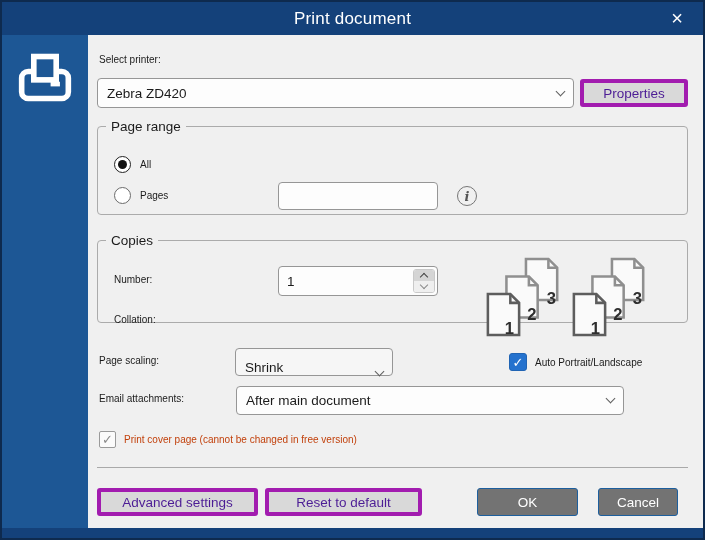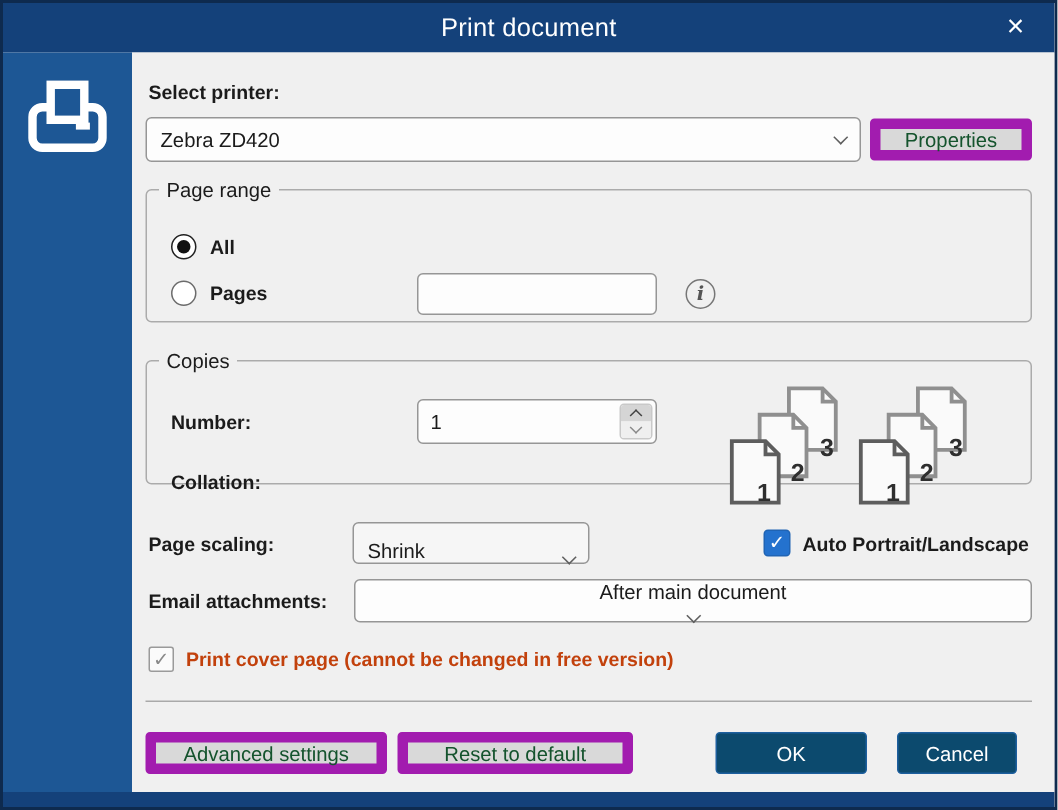--- a/index.html
+++ b/index.html
@@ -14,21 +14,21 @@
   .titlebar{height:33px;background:#14417A;display:flex;align-items:center;justify-content:center;position:relative;}
   .titlebar .title{color:#ffffff;font-size:17px;letter-spacing:.2px;}
   .close-btn{position:absolute;right:12px;top:0;height:33px;width:28px;display:flex;align-items:center;justify-content:center;color:#fff;font-size:20px;font-weight:300;}
   
   .body-row{display:flex;height:493px;}
   .sidebar{width:86px;background:#1D5795;position:relative;flex:none;}
   .printer-icon{position:absolute;left:15px;top:16px;}
   .main{position:relative;flex:1;background:#f0f0f0;}
   .bottom-strip{height:10px;background:#14417A;}
   
-  .lbl{font-size:13px;white-space:nowrap;font-weight:bold;}
+  .lbl{font-size:10px;white-space:nowrap;}
   .abs{position:absolute;}
   
   .select{display:flex;align-items:center;justify-content:space-between;
     background:#fdfdfd;border:1px solid #969696;border-radius:4px;
     padding:0 9px;font-size:13.5px;}
   .select--gray{background:#f6f6f6;}
   .chev{width:7px;height:7px;border-right:1.6px solid #5f5f5f;border-bottom:1.6px solid #5f5f5f;transform:rotate(45deg);margin-top:-4px;flex:none;}
   
   .tinput{background:#fdfdfd;border:1px solid #969696;border-radius:4px;font-size:13.5px;
     padding:0 8px;font-family:inherit;color:#1b1b1b;outline:none;width:100%;height:100%;}
@@ -51,22 +51,22 @@
   .info{width:20px;height:20px;border-radius:50%;border:1.6px solid #767676;display:flex;align-items:center;justify-content:center;
     font-family:"DejaVu Serif",serif;font-style:italic;font-weight:bold;font-size:13px;color:#555;}
   
   .cb{width:18px;height:18px;border-radius:3px;background:#2472CE;border:1px solid #2064b4;color:#fff;
     display:inline-flex;align-items:center;justify-content:center;font-size:13px;font-weight:bold;flex:none;}
   .cb--disabled{background:#fbfbfb;border:1px solid #9a9a9a;color:#8a8a8a;border-radius:2px;width:17px;height:17px;}
   .muted{color:#c2410c;}
   .cb-row{display:flex;align-items:center;gap:8px;}
   
   .btn{display:flex;align-items:center;justify-content:center;font-size:13.5px;border-radius:3px;}
-  .btn--gray{background:#d9d9d9;border:7px solid #a21caf;color:#14532d;}
-  .btn--blue{background:#0c4a6e;border:1px solid #1d5f9e;color:#fff;}
+  .btn--gray{background:#d9d9d9;border:4px solid #a21caf;color:#4c1d95;}
+  .btn--blue{background:#737373;border:1px solid #1d5f9e;color:#fff;}
   .separator{position:absolute;height:1px;background:#a9a9a9;}
 </style>
 </head>
 <body>
 
 <div class="window">
 
   <div class="titlebar">
     <span class="title">Print document</span>
     <span class="close-btn">×</span>
@@ -185,21 +185,21 @@
         <span class="chev"></span>
       </div>
       <div class="abs cb-row" style="left:421px;top:318px;">
         <span class="cb">
             <span>✓</span>
           </span>
         <span class="lbl">Auto Portrait/Landscape</span>
       </div>
 
       <div class="abs lbl" style="left:11px;top:358px;">Email attachments:</div>
-      <div class="abs select" style="left:148px;top:351px;width:452px;height:29px;flex-direction:column;">
+      <div class="abs select" style="left:148px;top:351px;width:388px;height:29px;">
         <span>After main document</span>
         <span class="chev"></span>
       </div>
 
       <div class="abs cb-row" style="left:11px;top:396px;">
         <span class="cb cb--disabled">
             <span>✓</span>
           </span>
         <span class="lbl muted">Print cover page (cannot be changed in free version)</span>
       </div>

